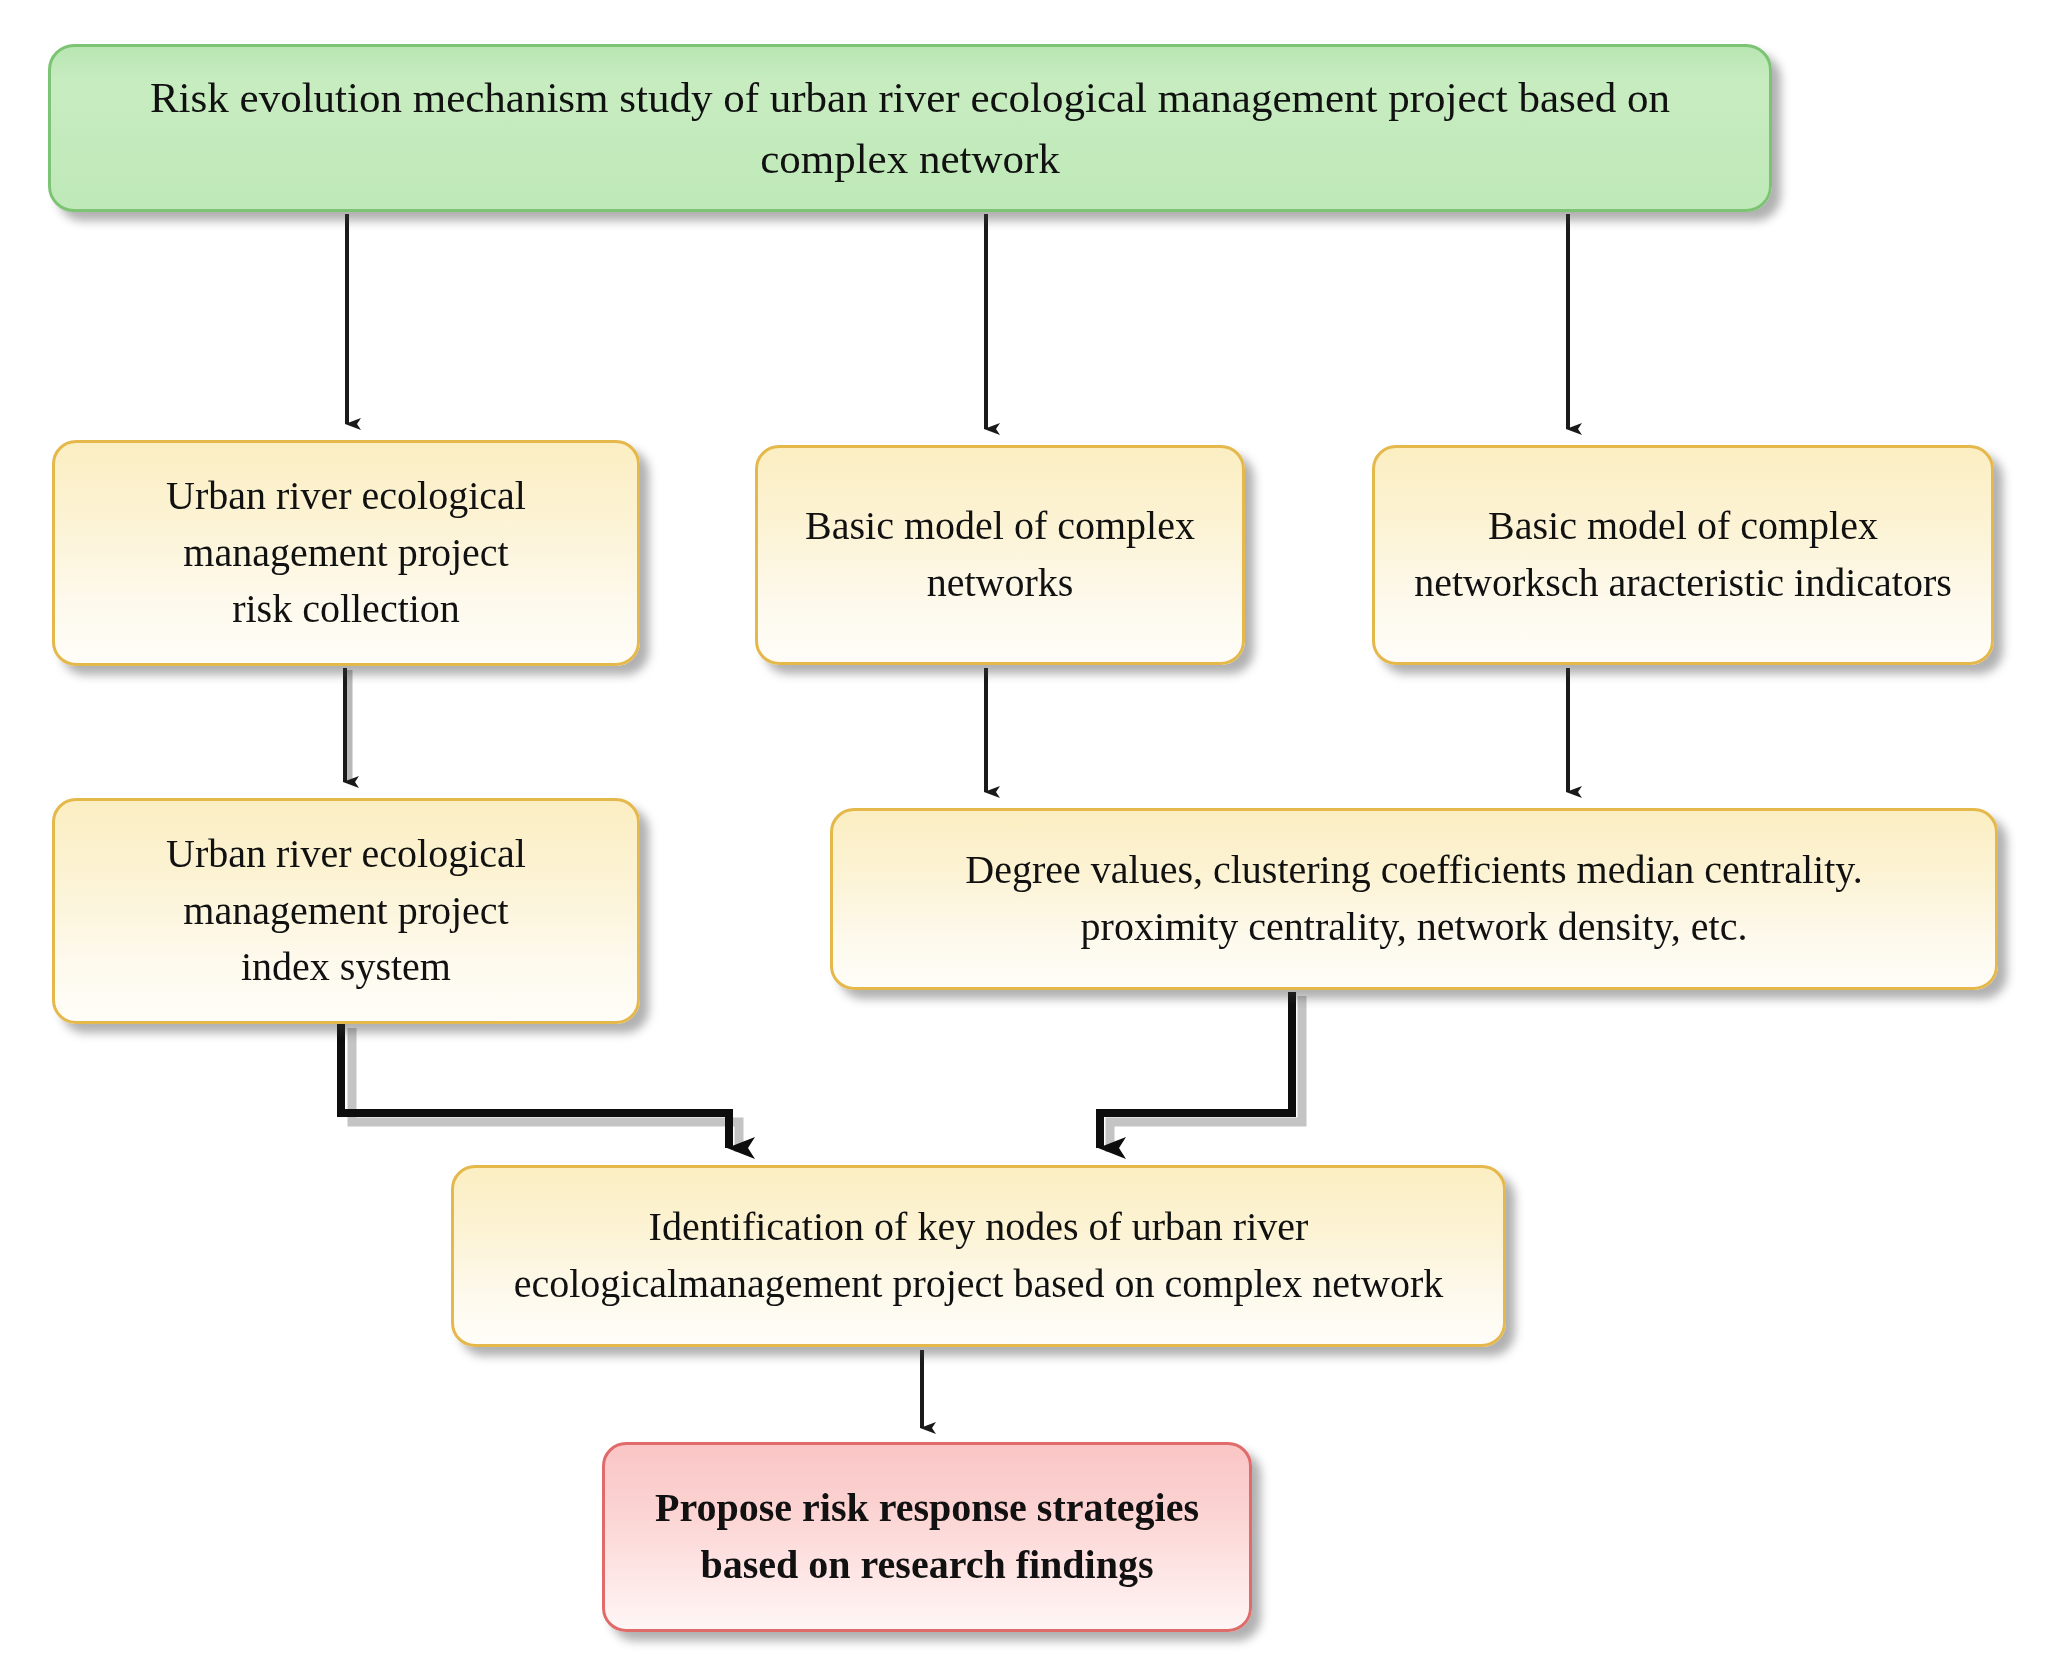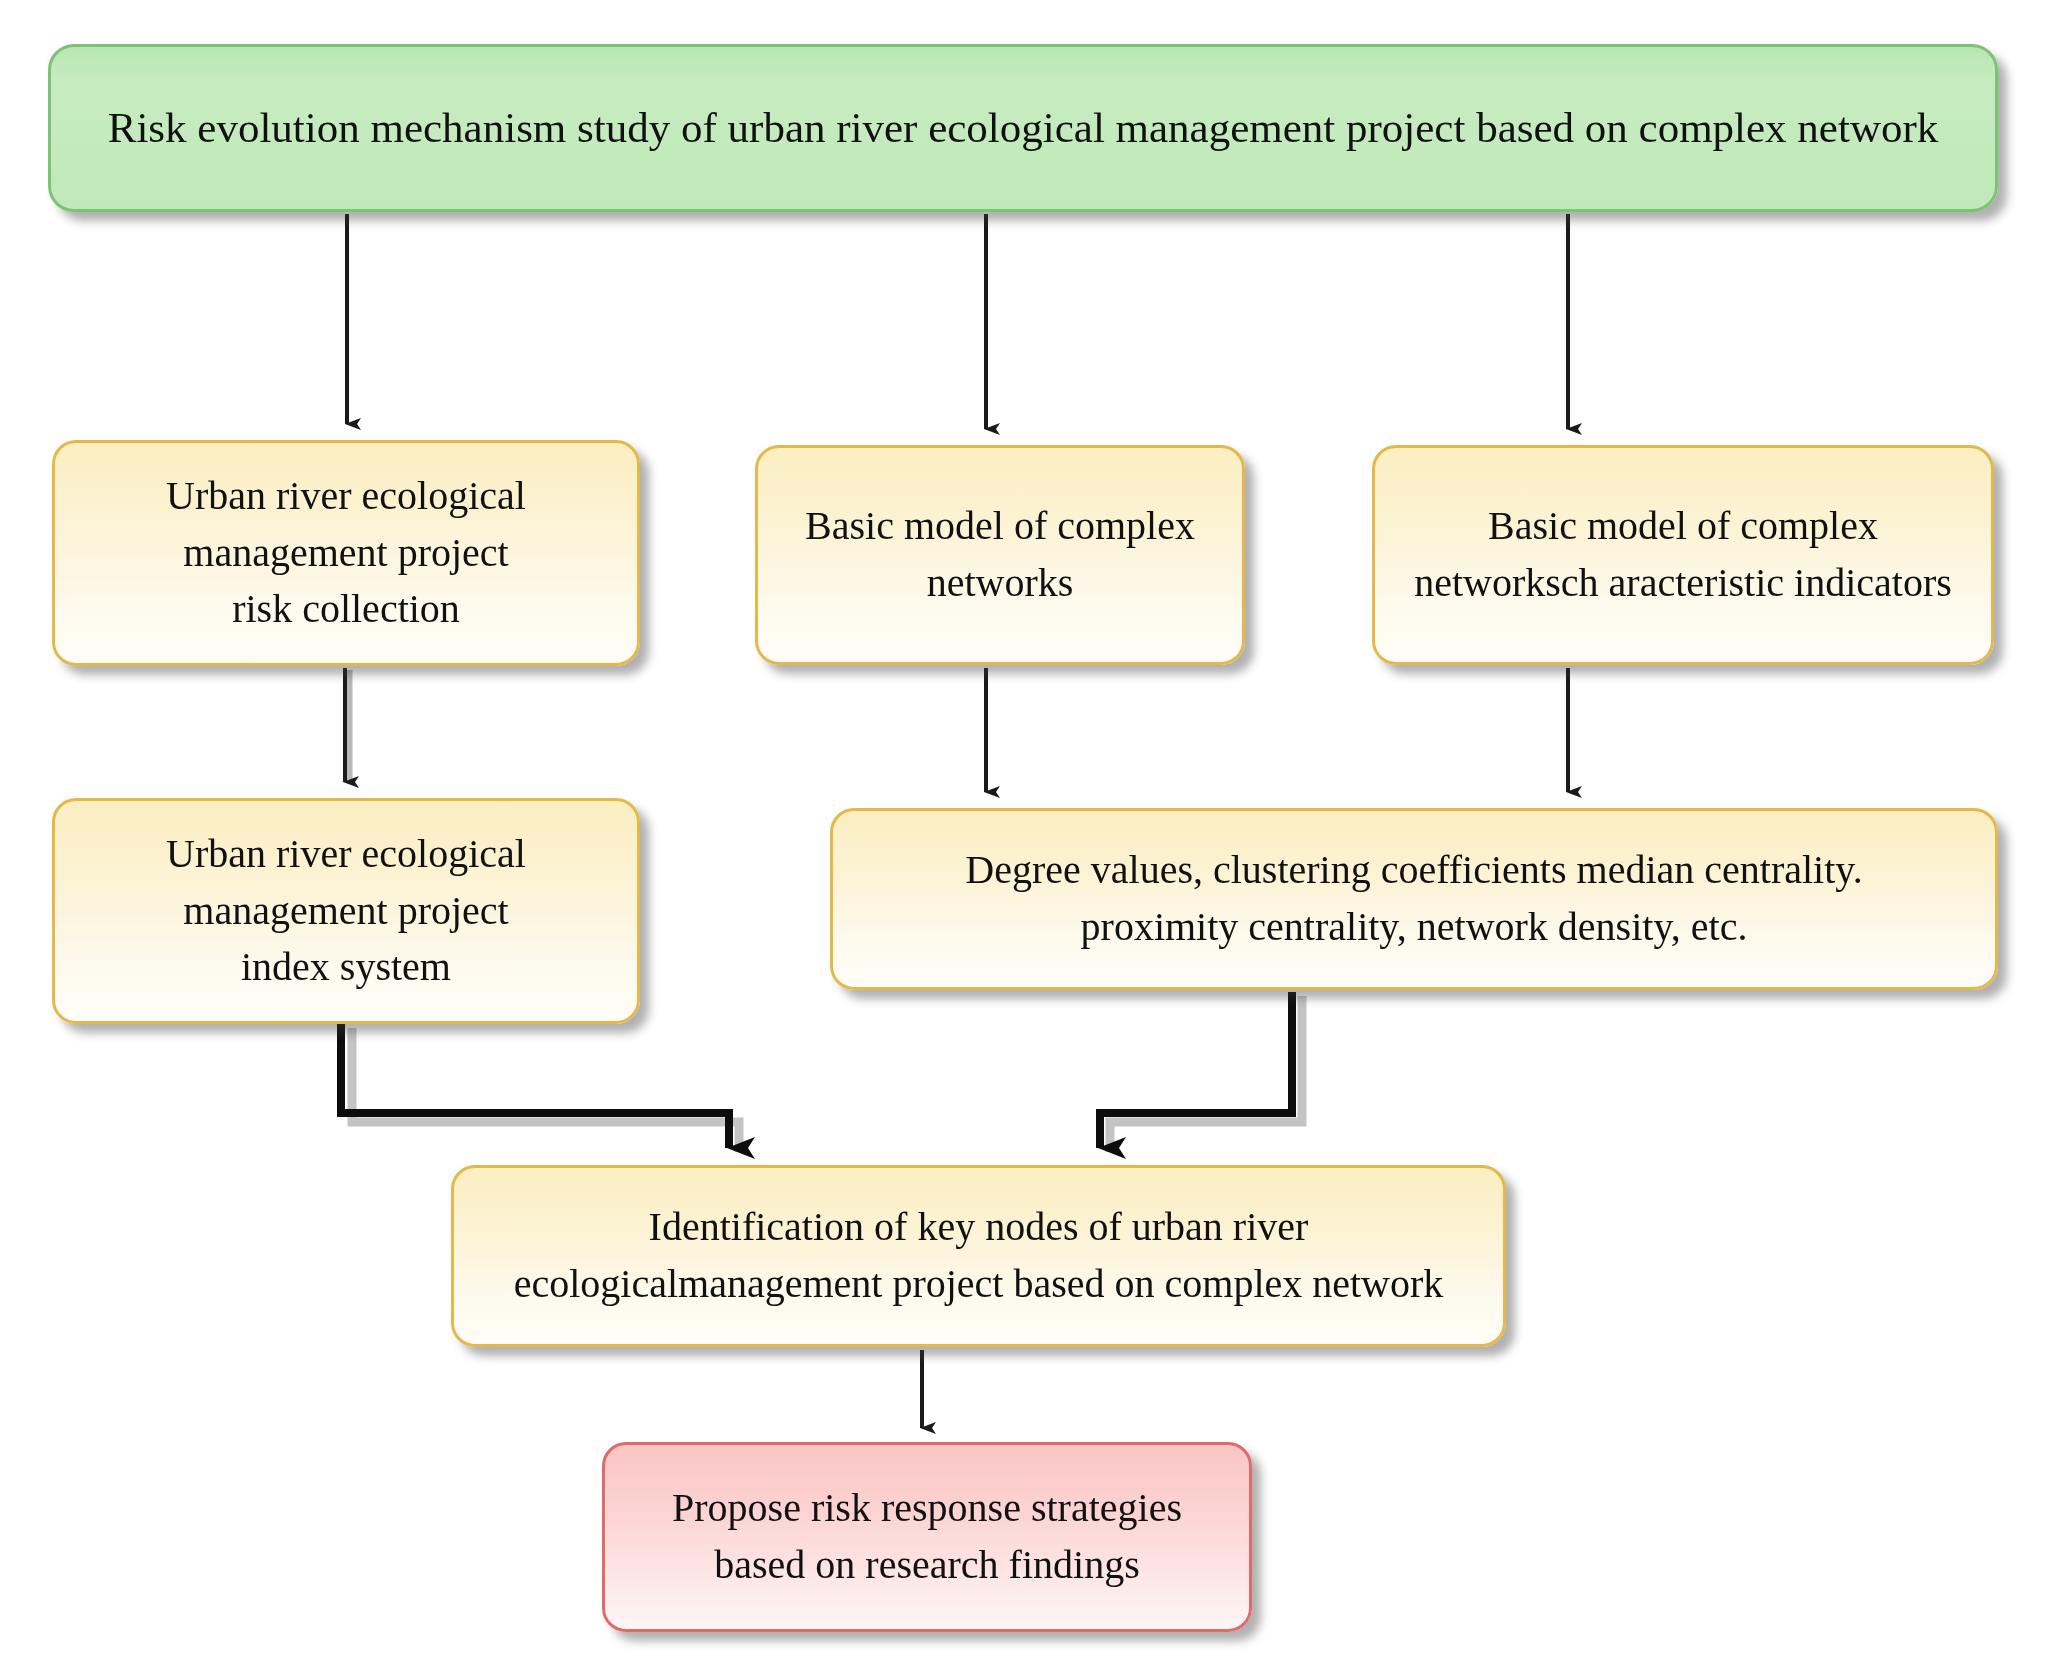--- a/index.html
+++ b/index.html
@@ -107,21 +107,21 @@
     <g>
       <path d="M 1302 996 L 1302 1122 L 1110 1122 L 1110 1152" fill="none" stroke="#c4c4c4" stroke-width="9" stroke-linejoin="miter"></path>
       <path d="M 1292 992 L 1292 1113 L 1100 1113 L 1100 1148" fill="none" stroke="#0d0d0d" stroke-width="8" stroke-linejoin="miter" marker-end="url(#arrowThick)"></path>
     </g>
 
     <g>
       <line x1="922" y1="1350" x2="922" y2="1428" stroke="#1a1a1a" stroke-width="4" marker-end="url(#arrowThin)"></line>
     </g>
   </svg>
 
-  <div class="node node-title" style="left:48px; top:44px; width:1950px; height:168px;">
+  <div class="node node-title" style="left:48px; top:44px; width:1724px; height:168px;">
     <span class="node-text">Risk evolution mechanism study of urban river ecological management project based on complex network</span>
   </div>
 
   <div class="node node-amber" style="left:52px; top:440px; width:588px; height:226px;">
     <span class="node-text">Urban river ecological
 management project
 risk collection</span>
   </div>
 
   <div class="node node-amber" style="left:755px; top:445px; width:490px; height:220px;">
@@ -143,18 +143,18 @@
   <div class="node node-amber" style="left:830px; top:808px; width:1168px; height:182px;">
     <span class="node-text">Degree values, clustering coefficients median centrality.
 proximity centrality, network density, etc.</span>
   </div>
 
   <div class="node node-amber" style="left:451px; top:1165px; width:1055px; height:182px;">
     <span class="node-text">Identification of key nodes of urban river
 ecologicalmanagement project based on complex network</span>
   </div>
 
-  <div class="node node-red" style="left:602px; top:1442px; width:650px; height:190px;">
+  <div class="node node-red" style="left:602px; top:1442px; width:650px; height:190px;font-weight:bold;">
     <span class="node-text">Propose risk response strategies
 based on research findings</span>
   </div>
 
 </div>
 
 </body></html>

